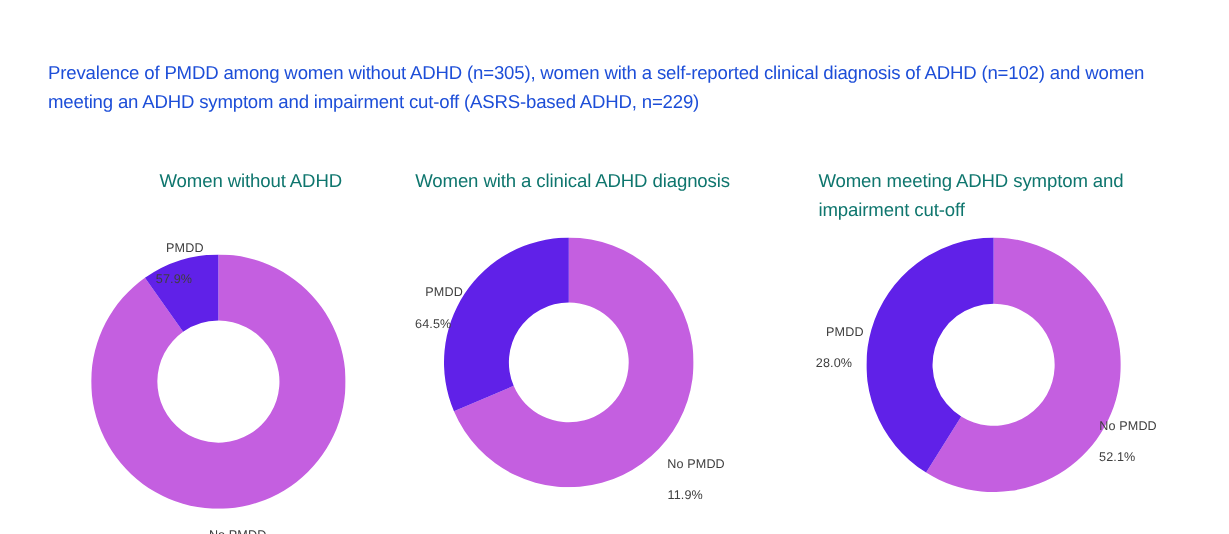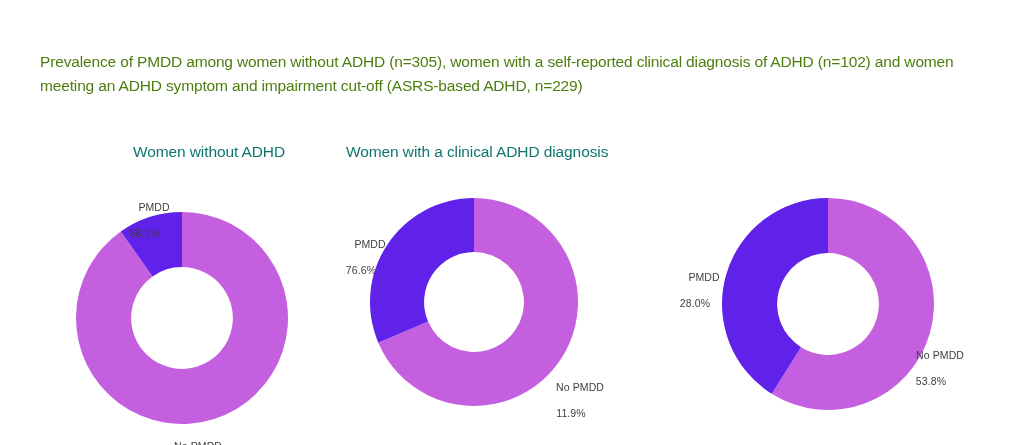--- a/index.html
+++ b/index.html
@@ -26,21 +26,21 @@
 
   
   #main-title {
     position: absolute;
     left: 40px;
     top: 50px;
     width: 952px;
     font-size: 15.5px;
     line-height: 24px;
     font-weight: 400;
-    color: #4d7c0f;
+    color: #1d4ed8;
     letter-spacing: -0.15px;
     white-space: pre-wrap;
   }
 
   
   .panel {
     position: absolute;
     top: 140px;
     height: 305px;
   }
@@ -104,60 +104,61 @@
     <div class="donut-wrap" id="donut-wrap-0">
       <svg class="donut-svg" viewBox="0 0 100 100">
         <g>
           <path class="slice" d="M 50.000 0.000 A 50 50 0 1 1 21.121 9.183 L 36.138 30.408 A 24 24 0 1 0 50.000 26.000 Z" fill="#c45fe0"></path>
           <path class="slice" d="M 50.000 0.000 A 50 50 0 0 0 21.121 9.183 L 36.138 30.408 A 24 24 0 0 1 50.000 26.000 Z" fill="#6021e8"></path>
         </g>
       </svg>
     </div>
     <div class="callout" id="callout-0-pmdd">
       <span>PMDD</span>
-      <span class="pct">58.1%</span>
+      <span class="pct">57.9%</span>
     </div>
     <div class="callout" id="callout-0-nopmdd">
       <span>No PMDD</span>
       
     </div>
   </div>
 
   <div class="panel" id="panel-1">
     <div class="panel-title">Women with a clinical ADHD diagnosis</div>
     <div class="donut-wrap" id="donut-wrap-1">
       <svg class="donut-svg" viewBox="0 0 100 100">
         <g>
           <path class="slice" d="M 50.000 0.000 A 50 50 0 1 1 3.988 69.569 L 27.914 59.393 A 24 24 0 1 0 50.000 26.000 Z" fill="#c45fe0"></path>
           <path class="slice" d="M 50.000 0.000 A 50 50 0 0 0 3.988 69.569 L 27.914 59.393 A 24 24 0 0 1 50.000 26.000 Z" fill="#6021e8"></path>
         </g>
       </svg>
     </div>
     <div class="callout" id="callout-1-pmdd">
       <span>PMDD</span>
-      <span class="pct">76.6%</span>
+      <span class="pct">64.5%</span>
     </div>
     <div class="callout" id="callout-1-nopmdd">
       <span>No PMDD</span>
       <span class="pct">11.9%</span>
     </div>
   </div>
 
   <div class="panel" id="panel-2">
+    <div class="panel-title">Women meeting ADHD symptom and impairment cut-off</div>
     <div class="donut-wrap" id="donut-wrap-2">
       <svg class="donut-svg" viewBox="0 0 100 100">
         <g>
           <path class="slice" d="M 50.000 0.000 A 50 50 0 1 1 23.474 92.384 L 37.268 70.344 A 24 24 0 1 0 50.000 26.000 Z" fill="#c45fe0"></path>
           <path class="slice" d="M 50.000 0.000 A 50 50 0 0 0 23.474 92.384 L 37.268 70.344 A 24 24 0 0 1 50.000 26.000 Z" fill="#6021e8"></path>
         </g>
       </svg>
     </div>
     <div class="callout" id="callout-2-pmdd">
       <span>PMDD</span>
       <span class="pct">28.0%</span>
     </div>
     <div class="callout" id="callout-2-nopmdd">
       <span>No PMDD</span>
-      <span class="pct">53.8%</span>
+      <span class="pct">52.1%</span>
     </div>
   </div>
 
 </div>
 
 </body></html>

